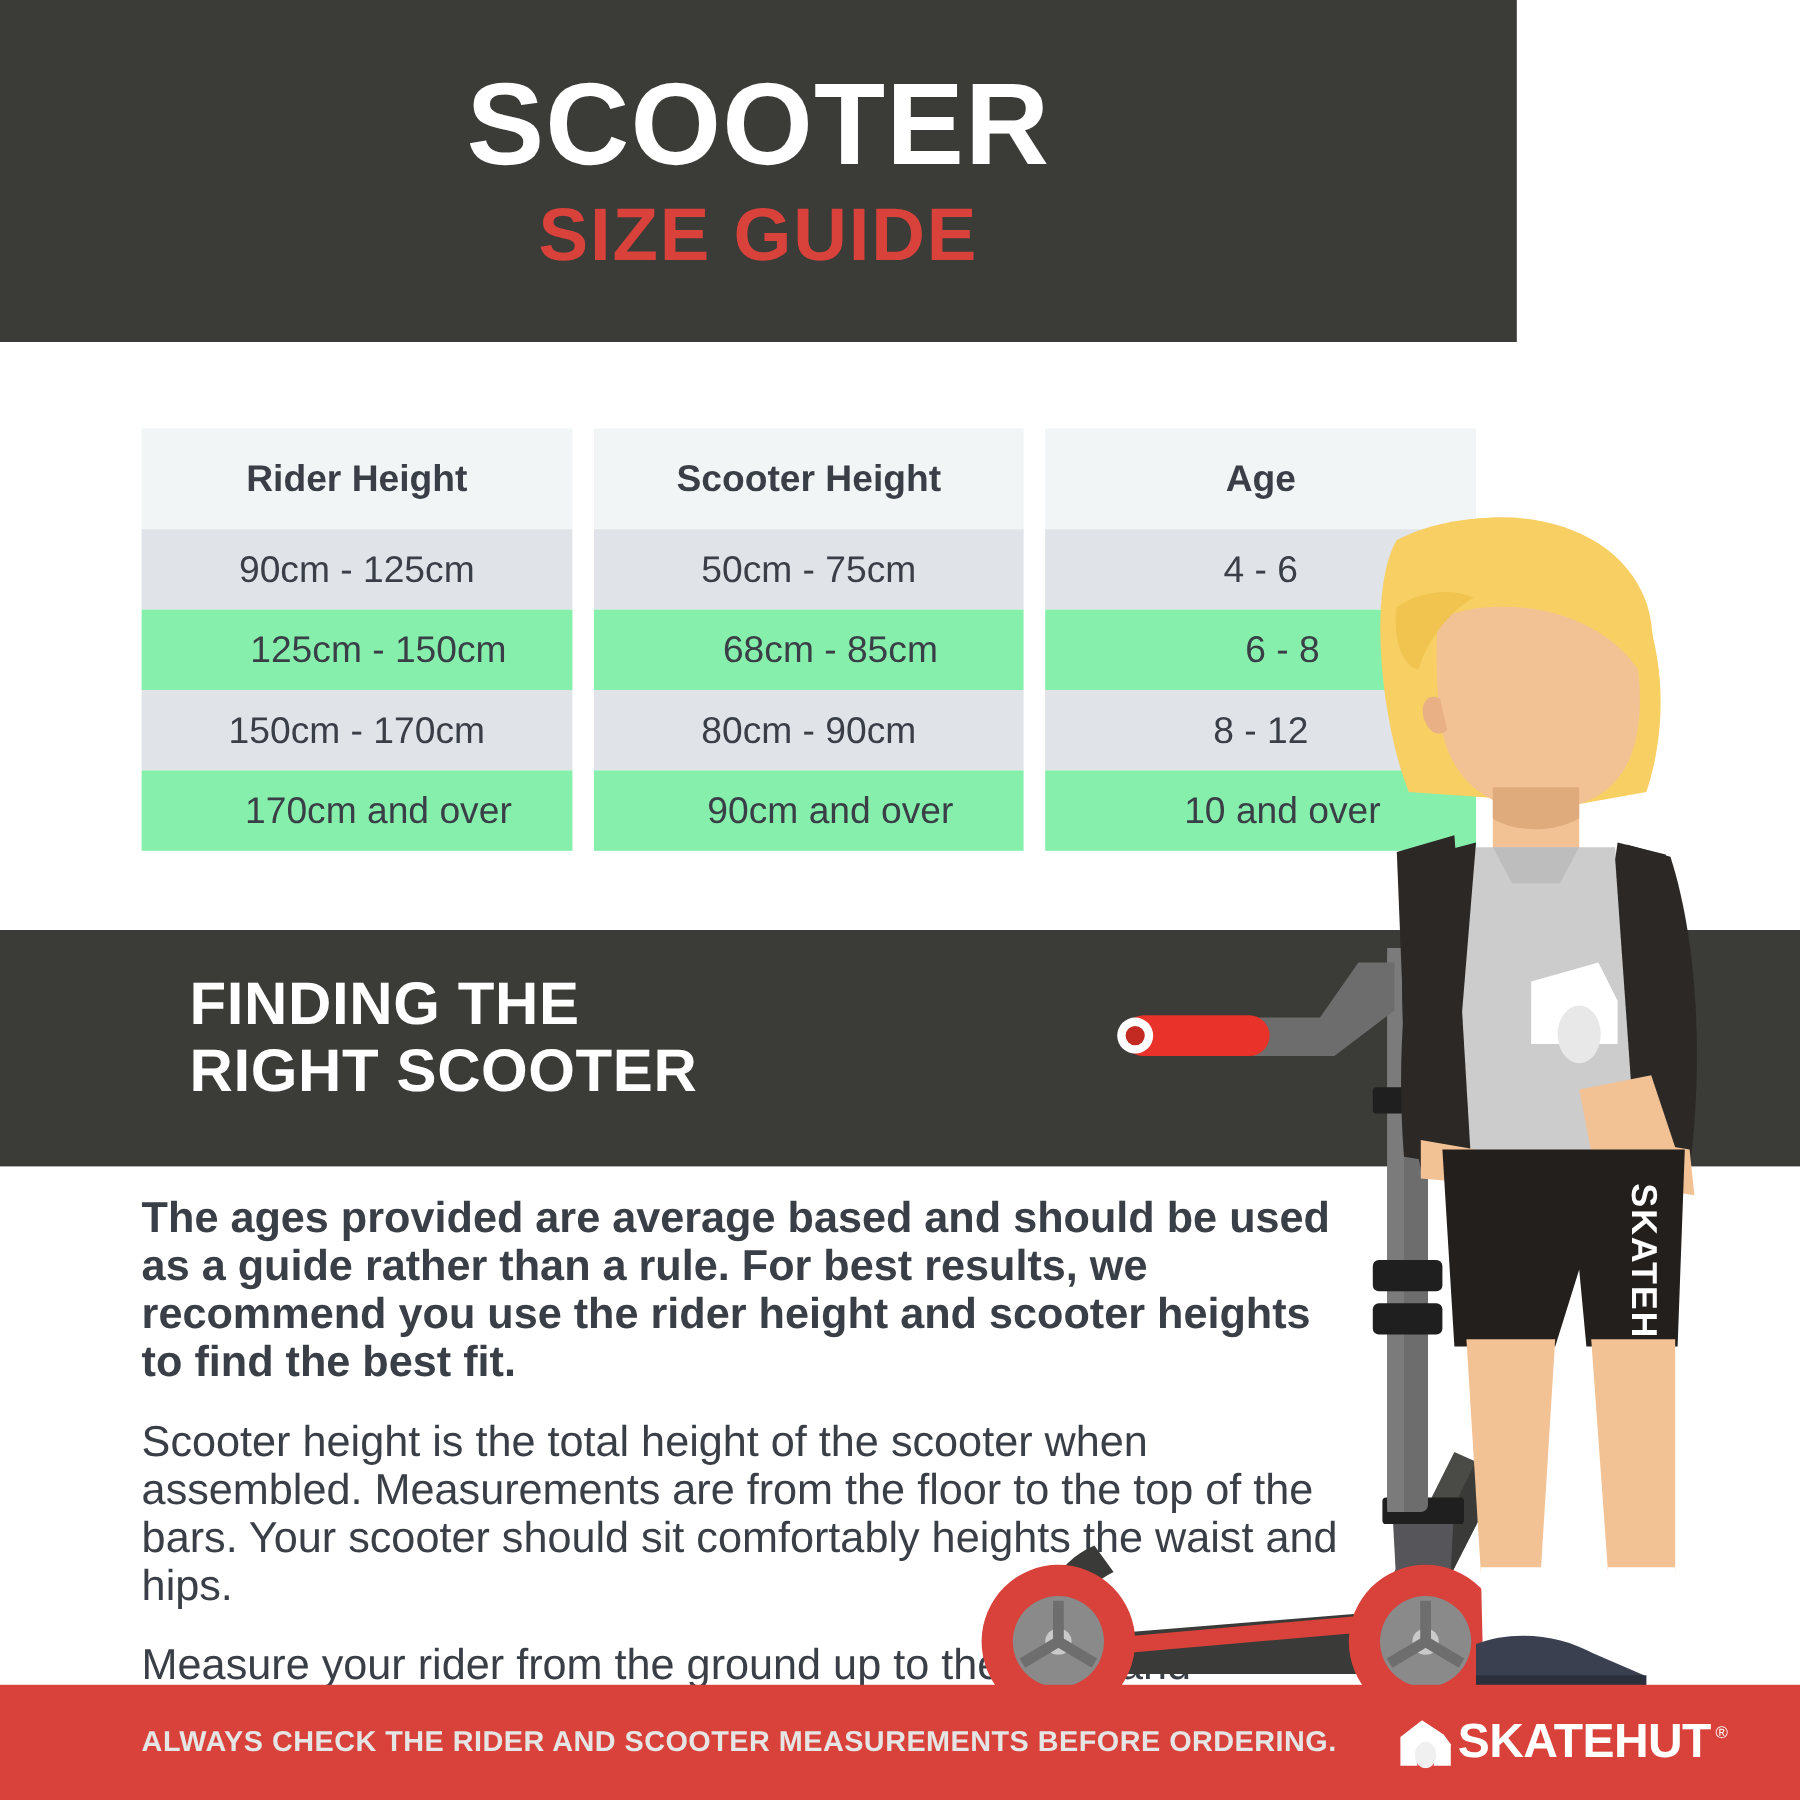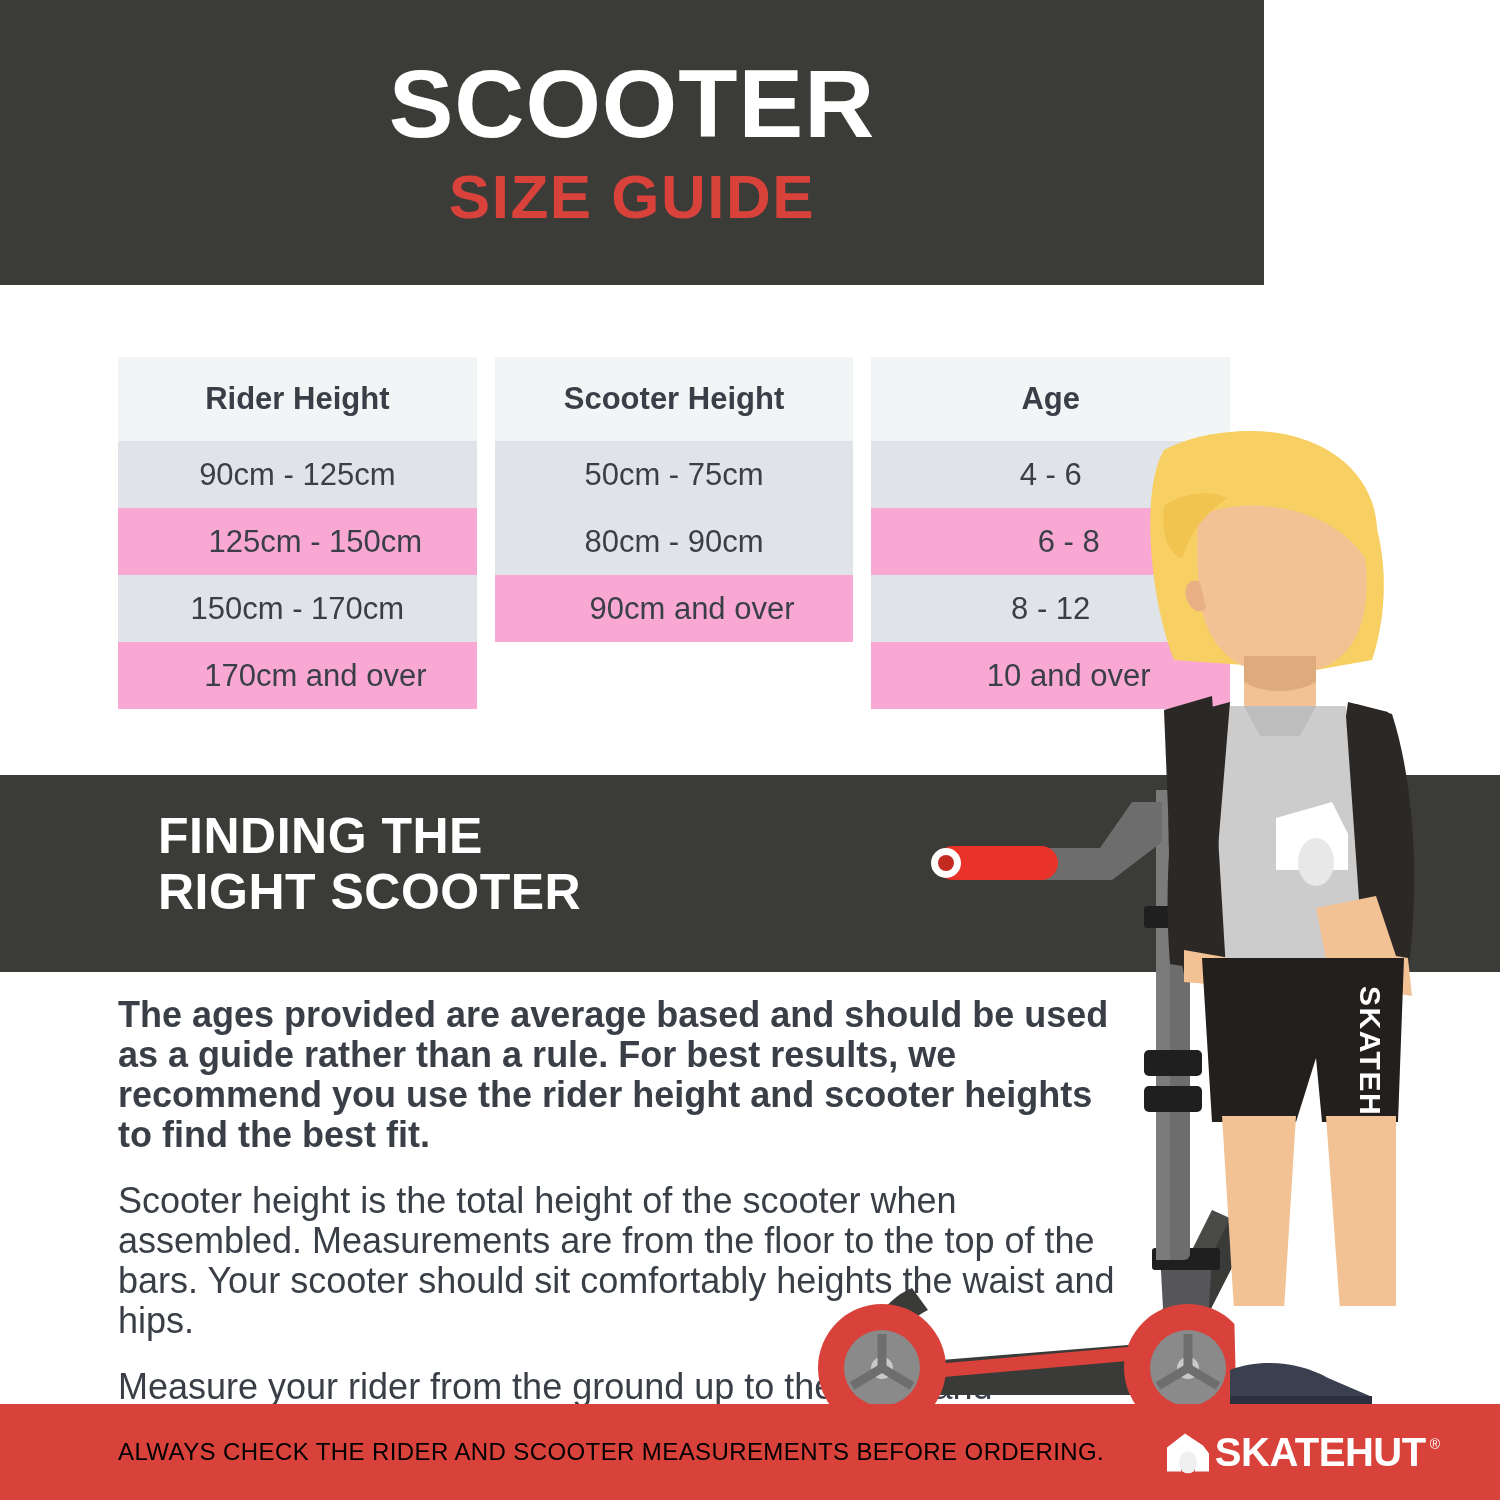--- a/index.html
+++ b/index.html
@@ -53,21 +53,21 @@
     font-weight:bold;
   }
   .cell {
     height:67px;
     display:flex; align-items:center; justify-content:center;
     color:#3a3f47;
     font-size:31px;
     font-weight:normal;
   }
   .cell.odd  { background:#e0e3e8; }
-  .cell.even { background:#f9a8d4;padding-left:36px; }
+  .cell.even { background:#86efac;padding-left:36px; }
 
   
   .band {
     position:absolute; left:0; top:775px; width:1500px; height:197px;
     background:#3b3b38;
     z-index:1;
   }
   .band-title {
     position:absolute; left:118px; top:808px;
     color:#ffffff;
@@ -93,23 +93,23 @@
 
   
   .footer {
     position:absolute; left:0; top:1404px; width:1500px; height:96px;
     background:#d8423a;
     display:flex; align-items:center; z-index:5;
   }
   .footer-text {
     position:absolute; left:118px; top:50%;
     transform:translateY(-50%);
-    color:#000000;
+    color:#e5e5e5;
     font-size:24px;
-    font-weight:normal;
+    font-weight:bold;
     letter-spacing:0.4px;
   }
   .footer-logo {
     position:absolute; right:60px; top:50%;
     transform:translateY(-50%);
     display:flex; align-items:center; gap:4px;
   }
   .logo-mark { width:46px; height:42px; position:relative; }
   .logo-word {
     color:#ffffff;
@@ -141,20 +141,21 @@
     <div class="col-header">Rider Height</div>
     <div class="cell odd">90cm - 125cm</div>
     <div class="cell even">125cm - 150cm</div>
     <div class="cell odd">150cm - 170cm</div>
     <div class="cell even">170cm and over</div>
   </div>
 
   <div class="table-col">
     <div class="col-header">Scooter Height</div>
     <div class="cell odd">50cm - 75cm</div>
+    <div class="cell even">68cm - 85cm</div>
     <div class="cell odd">80cm - 90cm</div>
     <div class="cell even">90cm and over</div>
   </div>
 
   <div class="table-col">
     <div class="col-header">Age</div>
     <div class="cell odd">4 - 6</div>
     <div class="cell even">6 - 8</div>
     <div class="cell odd">8 - 12</div>
     <div class="cell even">10 and over</div>

